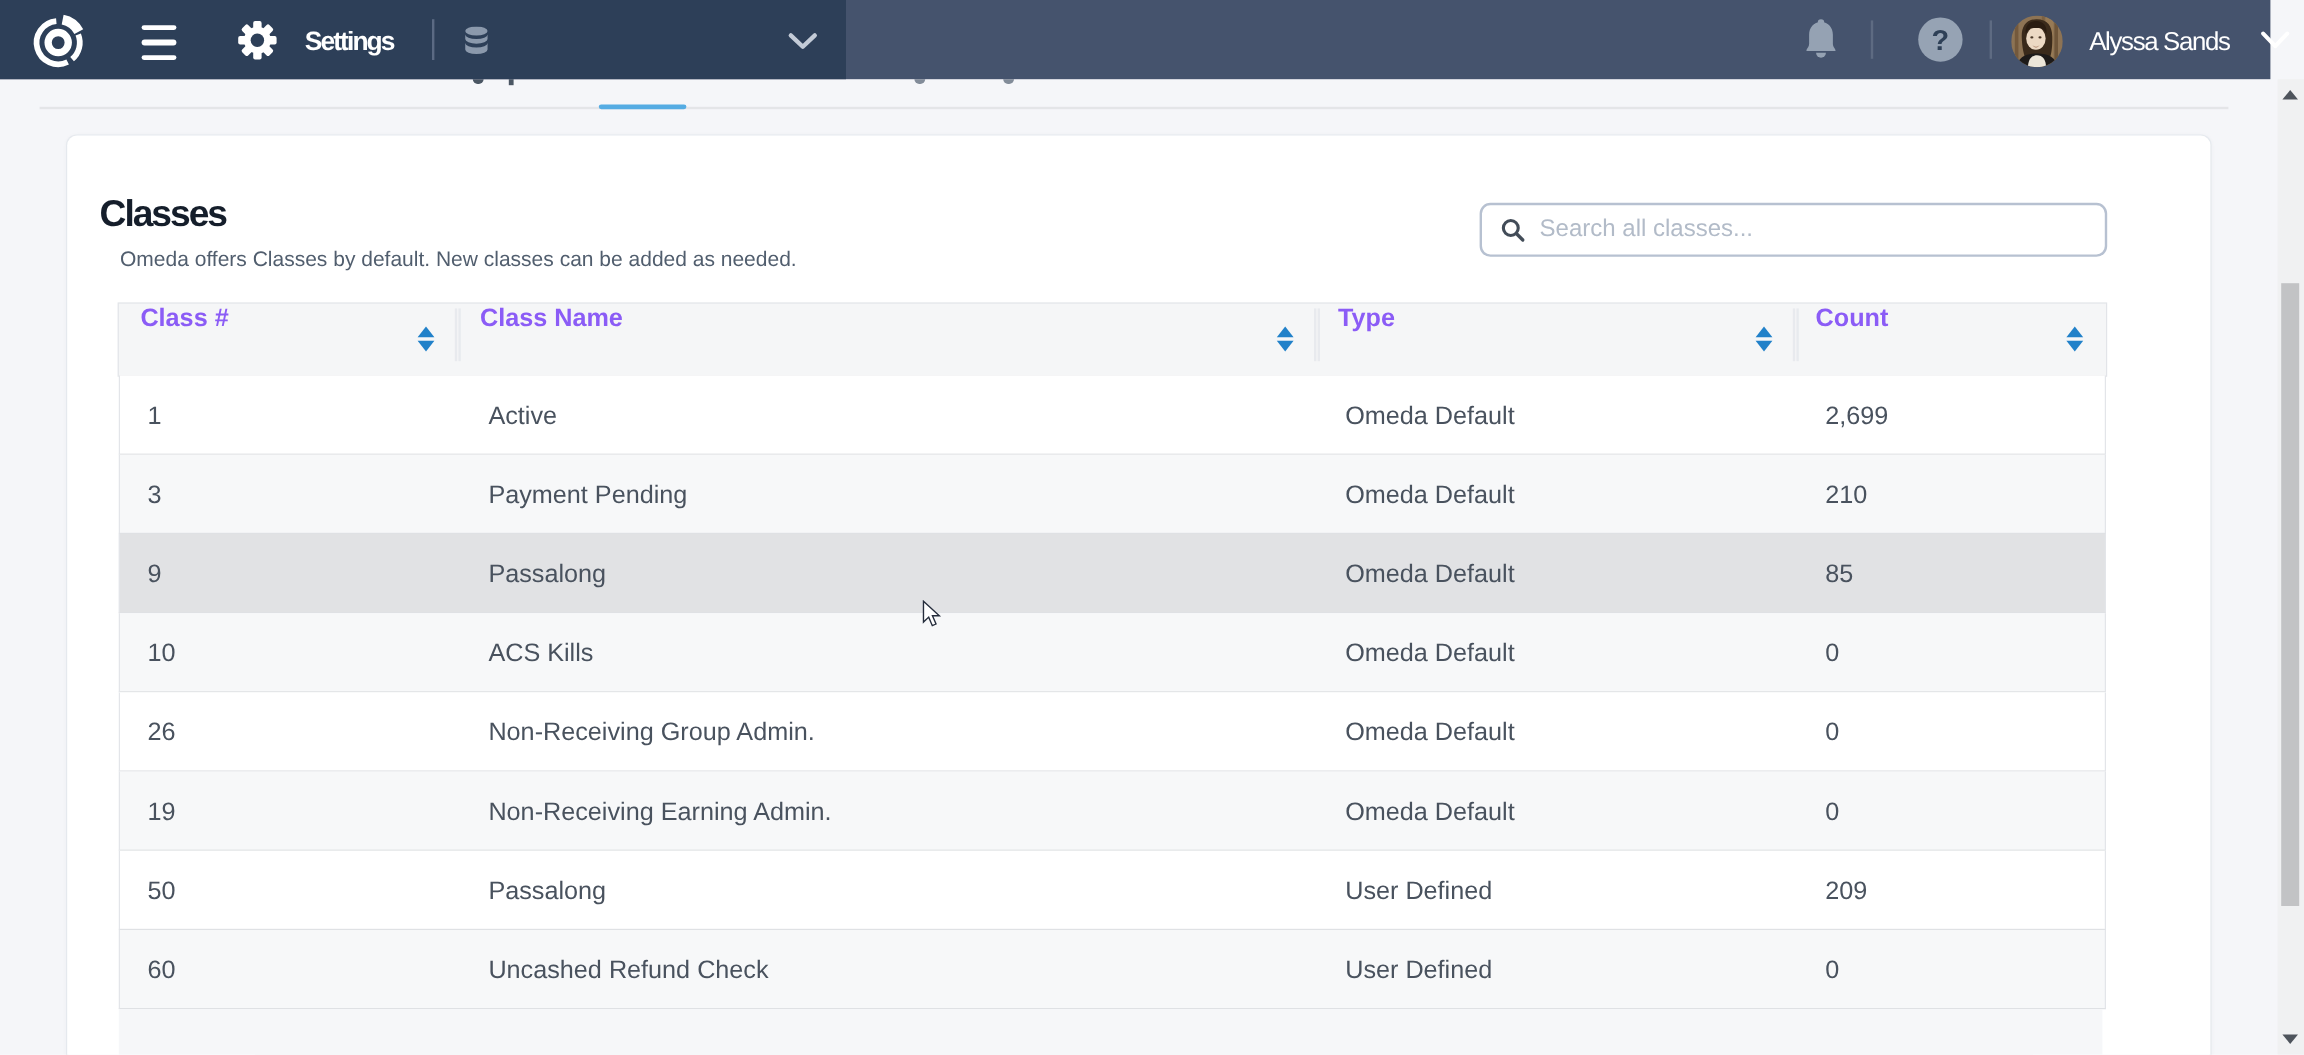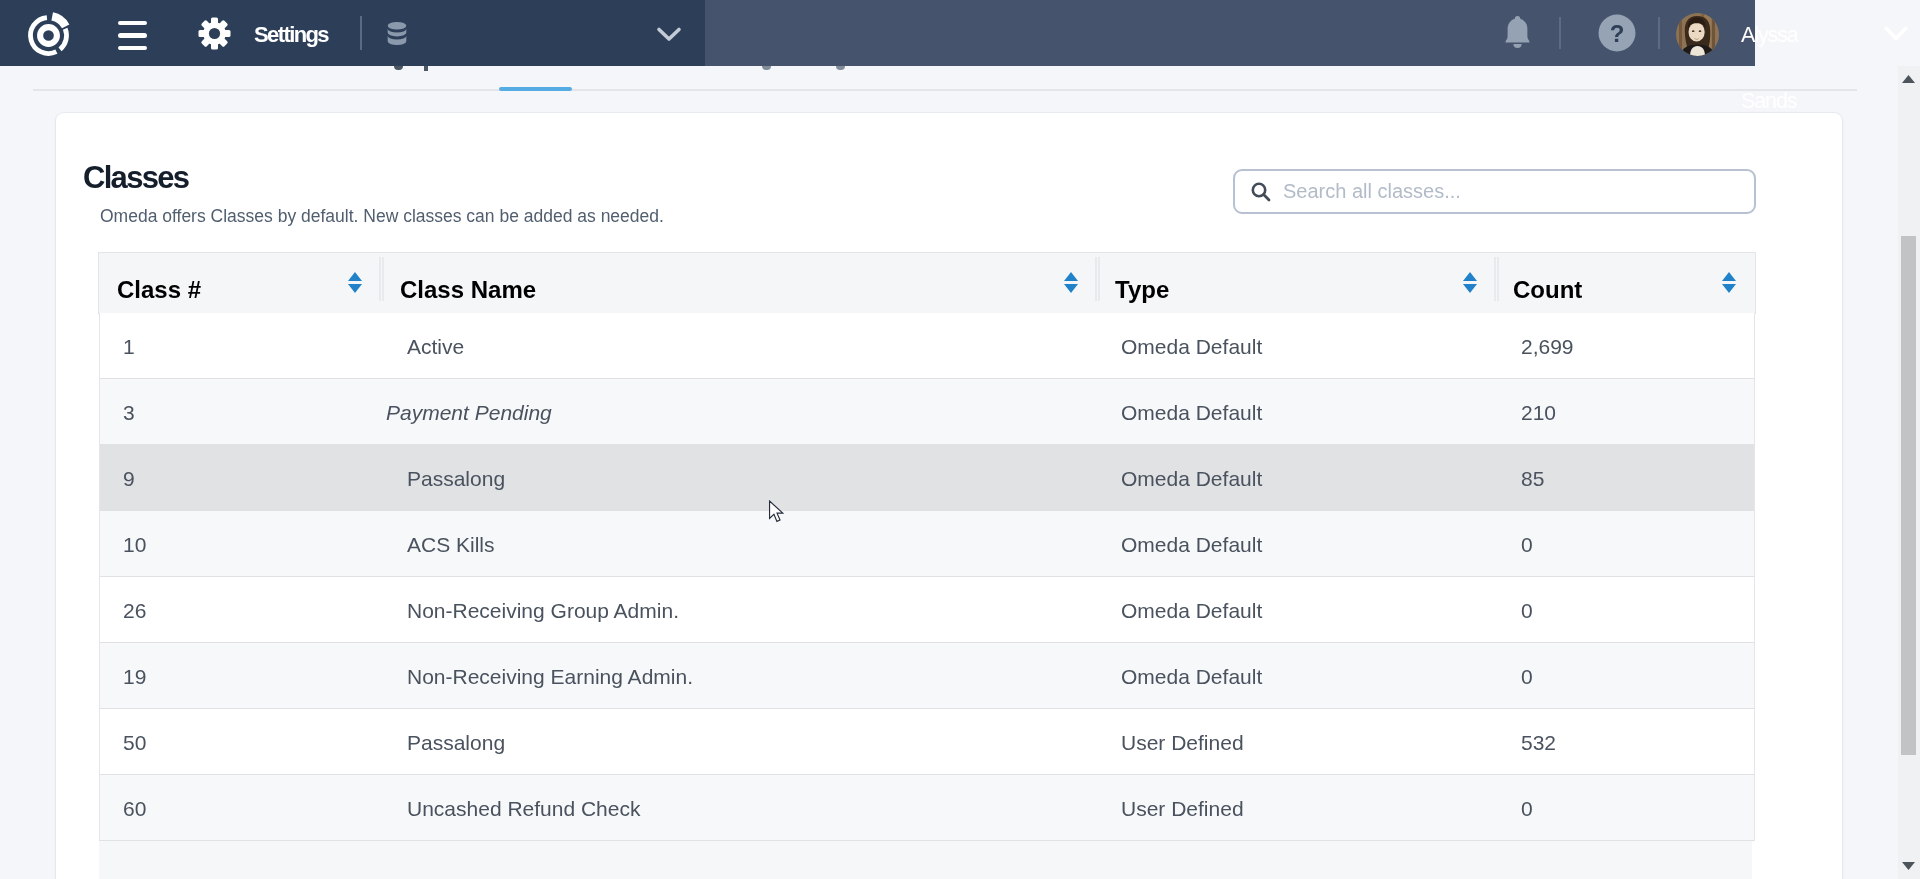--- a/index.html
+++ b/index.html
@@ -1,39 +1,39 @@
 <!DOCTYPE html>
 <html><head>
 <meta charset="utf-8">
 <style>
 html,body{margin:0;padding:0;}
 body{width:1920px;height:879px;overflow:hidden;background:#f5f6f9;font-family:"Liberation Sans",sans-serif;position:relative;}
 .abs{position:absolute;}
 
-#nav{position:absolute;top:0;left:0;width:1755px;height:66px;background:#45536d;}
+#nav{position:absolute;top:0;left:0;width:1892px;height:66px;background:#45536d;}
 #navleft{position:absolute;top:0;left:0;width:705px;height:66px;background:#2d3f58;}
 .hbar{position:absolute;left:118px;width:29px;height:4.5px;border-radius:2.5px;background:#fff;}
 #settingsTxt{position:absolute;left:254px;top:2px;height:66px;line-height:66px;font-size:22px;letter-spacing:-1.6px;font-weight:bold;color:#ffffff;}
 .navdiv{position:absolute;width:2px;background:#5b6a83;}
 #acmeTxt{position:absolute;left:423px;top:2px;height:66px;line-height:66px;font-size:22px;letter-spacing:-1.2px;color:#ccd4df;}
 #alyssaTxt{position:absolute;left:1741px;top:1.5px;height:66px;line-height:66px;font-size:21.5px;letter-spacing:-1.1px;font-weight:normal;color:#ffffff;}
 
 .frag{position:absolute;}
 
 #tabline{position:absolute;left:33px;top:89px;width:1824px;height:2px;background:#e4e5e8;}
 #tabblue{position:absolute;left:499px;top:87px;width:73px;height:4px;border-radius:2px;background:#55ace3;}
 
 #card{position:absolute;left:56px;top:113px;width:1786px;height:790px;background:#ffffff;border-radius:8px 8px 0 0;box-shadow:0 0 0 1px rgba(220,225,232,.55),0 1px 4px rgba(40,50,70,.05);}
 #h1{position:absolute;left:83px;top:158px;font-size:31px;letter-spacing:-1.7px;font-weight:bold;color:#151e2b;line-height:40px;}
 #sub{position:absolute;left:100px;top:203px;font-size:17.5px;color:#515e6e;line-height:26px;}
 
 #search{position:absolute;left:1233px;top:169px;width:519px;height:41px;border:2px solid #b7c1d1;border-radius:9px;background:#fff;}
 #searchPh{position:absolute;left:1283px;top:169px;height:36px;line-height:44px;font-size:20px;color:#b2bbc8;}
 .hd{position:absolute;left:99px;top:253px;width:1656px;height:60px;background:#f5f6f7;box-shadow:0 0 0 1px #e2e4e8;}
-.hcell{position:absolute;top:260px;height:60px;line-height:60px;font-size:24px;font-weight:bold;color:#000000;}
+.hcell{position:absolute;top:236px;height:60px;line-height:60px;font-size:21px;font-weight:bold;color:#8b5cf6;}
 .coldiv{position:absolute;top:257px;height:44px;width:1px;border-left:2px solid #e8eaee;border-right:2px solid #e8eaee;background:transparent;}
 .row{position:absolute;left:99px;width:1656px;height:66px;box-sizing:border-box;border-bottom:1px solid #dfe1e4;border-left:1px solid #e3e5e9;border-right:1px solid #e3e5e9;}
 .cell{position:absolute;height:66px;line-height:68px;font-size:21px;color:#49525e;}
 
 .sort{position:absolute;width:15px;height:20.5px;top:272px;}
 .sort .t1{position:absolute;left:0;top:0;width:0;height:0;border-left:7.5px solid transparent;border-right:7.5px solid transparent;border-bottom:9px solid #2181c9;}
 .sort .t2{position:absolute;left:0;bottom:0;width:0;height:0;border-left:7.5px solid transparent;border-right:7.5px solid transparent;border-top:9px solid #2181c9;}
 
 #sbtrack{position:absolute;left:1898px;top:66px;width:22px;height:813px;background:#f0f1f2;}
 #sbthumb{position:absolute;left:1901px;top:236px;width:15px;height:519px;background:#c2c3c5;}
@@ -92,21 +92,21 @@
 <div class="row" style="top:643px;background:#f7f8f9;"></div>
 <div class="row" style="top:709px;background:#ffffff;"></div>
 <div class="row" style="top:775px;background:#f7f8f9;"></div>
 <div class="abs" style="left:99px;top:841px;width:1653px;height:38px;background:#f6f7f9;"></div>
 
 <div class="cell" style="left:123px;top:313px;">1</div>
 <div class="cell" style="left:407px;top:313px;">Active</div>
 <div class="cell" style="left:1121px;top:313px;">Omeda Default</div>
 <div class="cell" style="left:1521px;top:313px;">2,699</div>
 <div class="cell" style="left:123px;top:379px;">3</div>
-<div class="cell" style="left:386px;top:379px;font-style:italic;">Payment Pending</div>
+<div class="cell" style="left:407px;top:379px;">Payment Pending</div>
 <div class="cell" style="left:1121px;top:379px;">Omeda Default</div>
 <div class="cell" style="left:1521px;top:379px;">210</div>
 <div class="cell" style="left:123px;top:445px;">9</div>
 <div class="cell" style="left:407px;top:445px;">Passalong</div>
 <div class="cell" style="left:1121px;top:445px;">Omeda Default</div>
 <div class="cell" style="left:1521px;top:445px;">85</div>
 <div class="cell" style="left:123px;top:511px;">10</div>
 <div class="cell" style="left:407px;top:511px;">ACS Kills</div>
 <div class="cell" style="left:1121px;top:511px;">Omeda Default</div>
 <div class="cell" style="left:1521px;top:511px;">0</div>
@@ -114,21 +114,21 @@
 <div class="cell" style="left:407px;top:577px;">Non-Receiving Group Admin.</div>
 <div class="cell" style="left:1121px;top:577px;">Omeda Default</div>
 <div class="cell" style="left:1521px;top:577px;">0</div>
 <div class="cell" style="left:123px;top:643px;">19</div>
 <div class="cell" style="left:407px;top:643px;">Non-Receiving Earning Admin.</div>
 <div class="cell" style="left:1121px;top:643px;">Omeda Default</div>
 <div class="cell" style="left:1521px;top:643px;">0</div>
 <div class="cell" style="left:123px;top:709px;">50</div>
 <div class="cell" style="left:407px;top:709px;">Passalong</div>
 <div class="cell" style="left:1121px;top:709px;">User Defined</div>
-<div class="cell" style="left:1521px;top:709px;">532</div>
+<div class="cell" style="left:1521px;top:709px;">209</div>
 <div class="cell" style="left:123px;top:775px;">60</div>
 <div class="cell" style="left:407px;top:775px;">Uncashed Refund Check</div>
 <div class="cell" style="left:1121px;top:775px;">User Defined</div>
 <div class="cell" style="left:1521px;top:775px;">0</div>
 
 <div id="sbtrack"></div>
 <div id="sbthumb"></div>
 <svg class="abs" style="left:1900px;top:73px;" width="17" height="12" viewBox="0 0 17 12">
     <path d="M8.5 2 L15 10 L2 10 Z" fill="#4e545c"></path>
   </svg>

